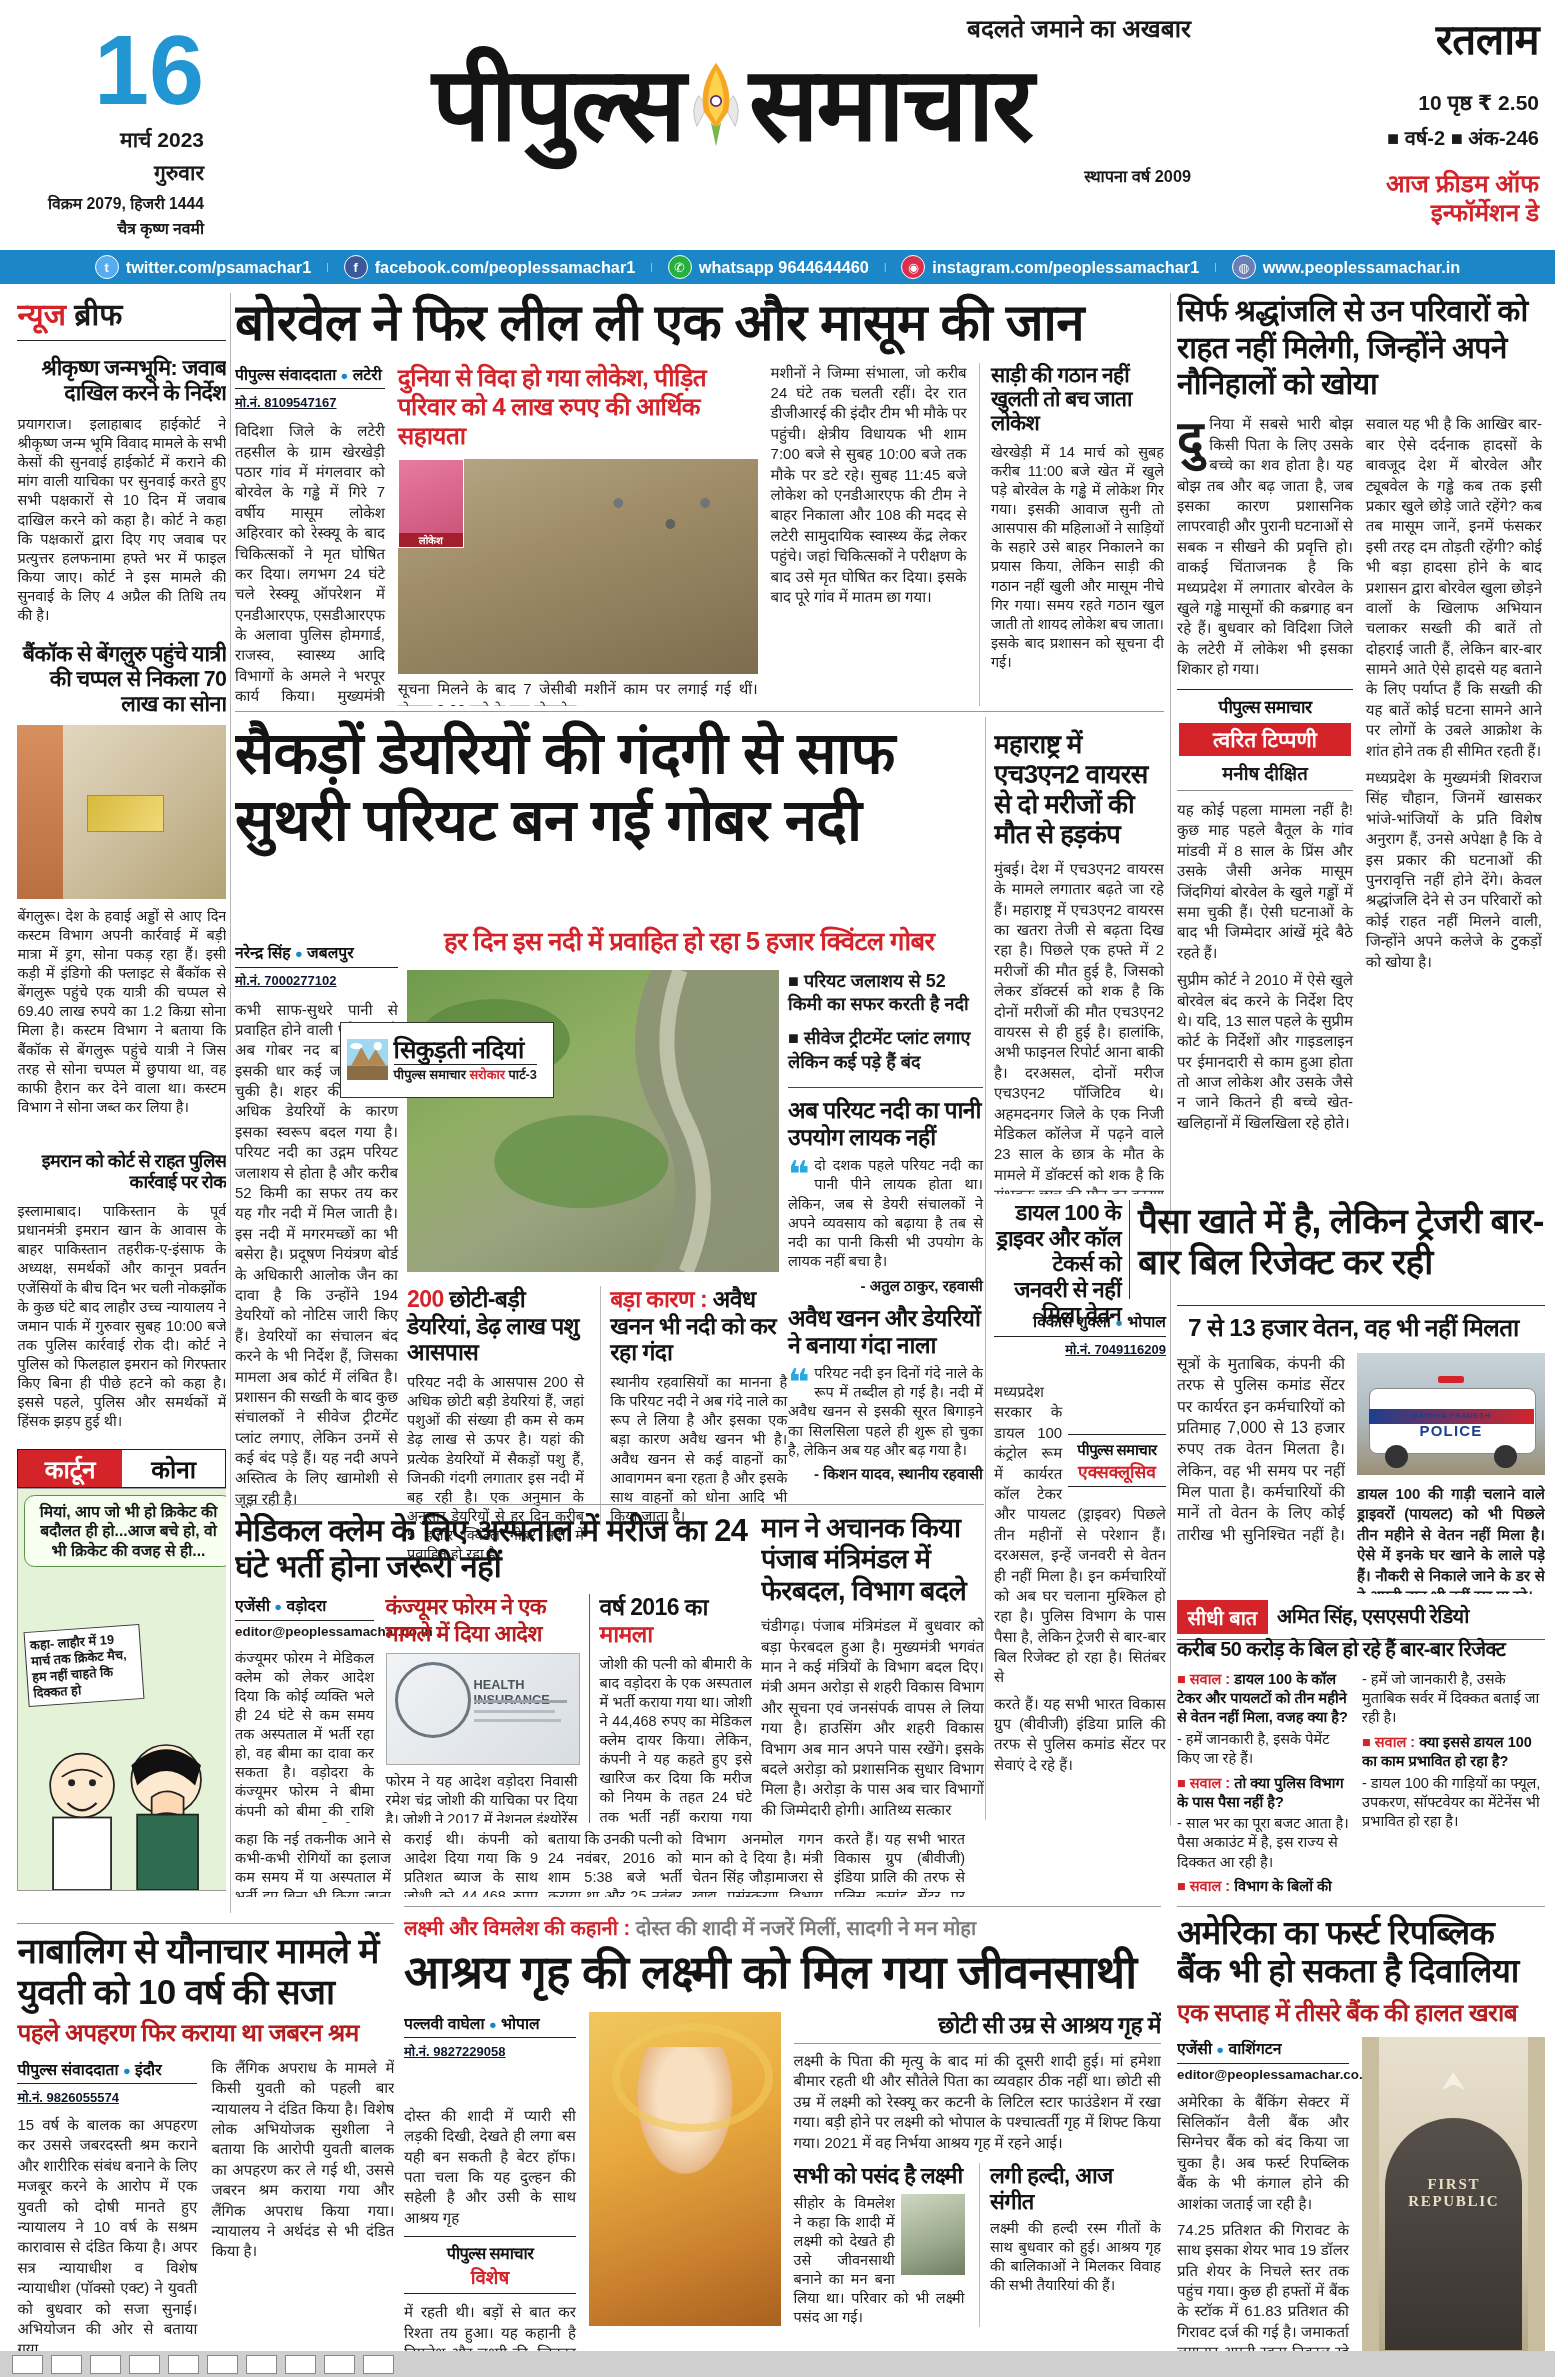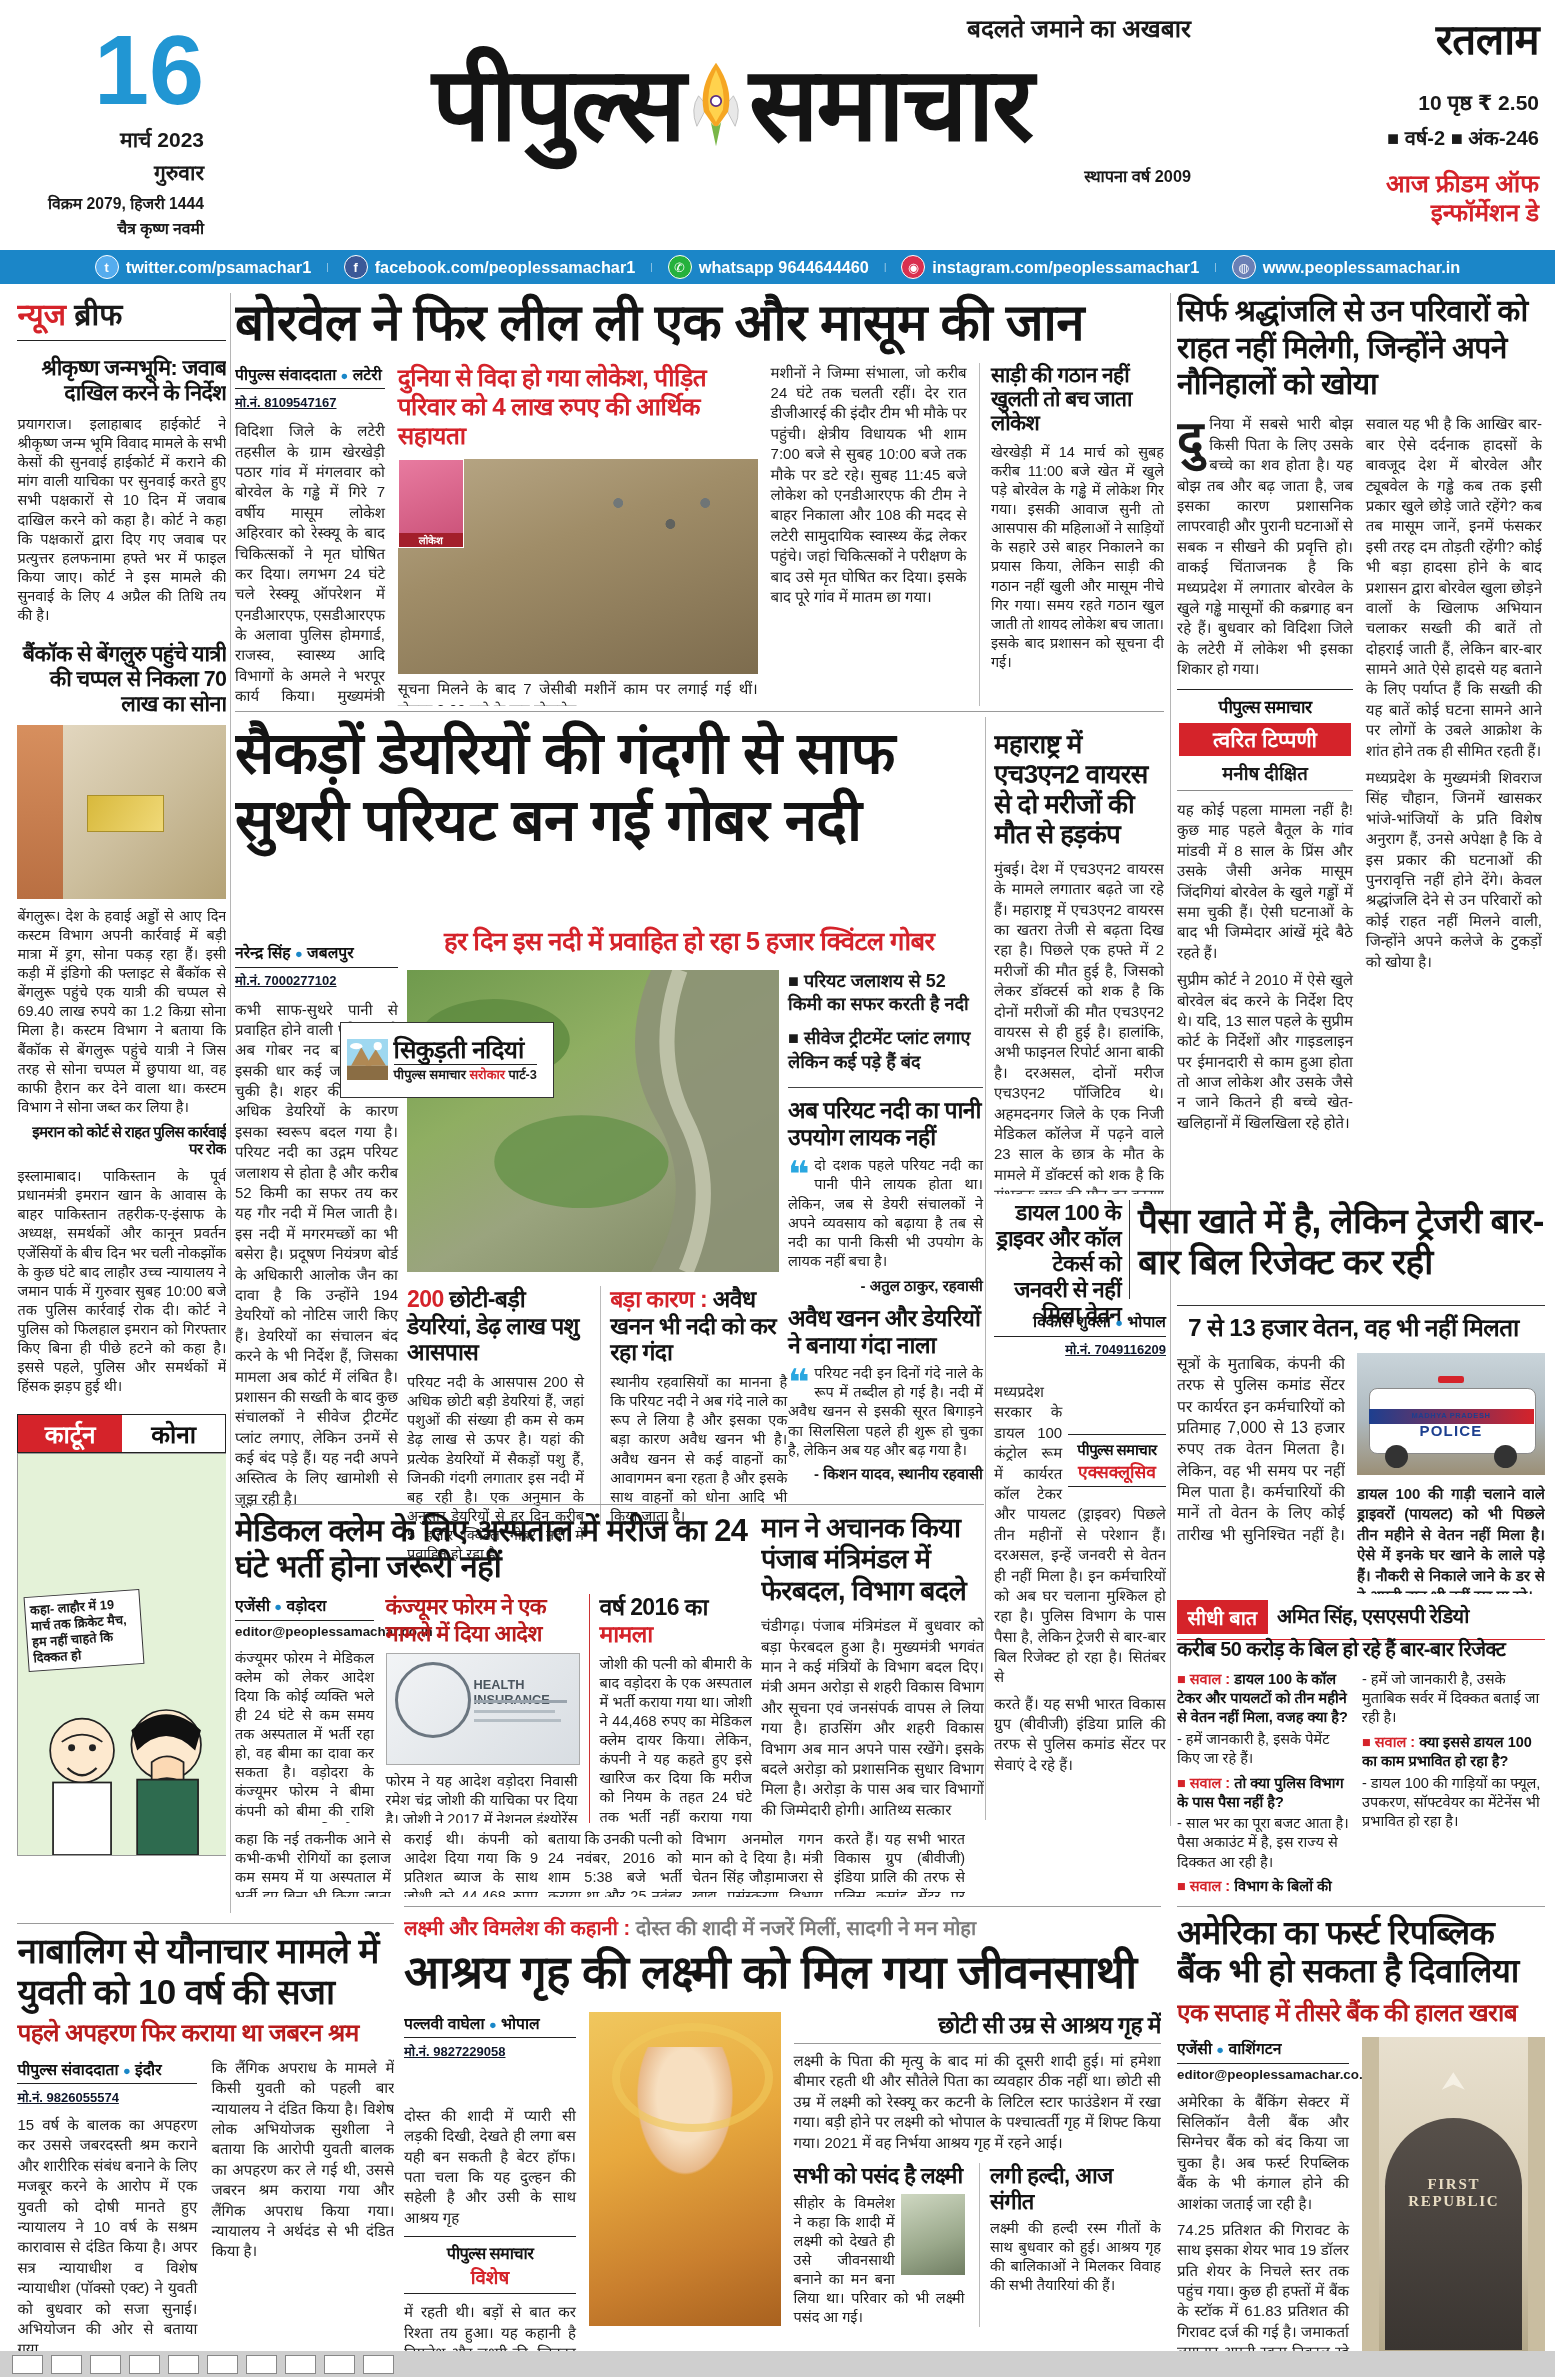--- a/index.html
+++ b/index.html
@@ -106,28 +106,29 @@
     <div class="center hl" style="font-size:21.5px;margin-top:15px;">श्रीकृष्ण जन्मभूमि: जवाब दाखिल करने के निर्देश</div>
     <div class="body-s" style="margin-top:9.3px;">प्रयागराज। इलाहाबाद हाईकोर्ट ने श्रीकृष्ण जन्म भूमि विवाद मामले के सभी केसों की सुनवाई हाईकोर्ट में कराने की मांग वाली याचिका पर सुनवाई करते हुए सभी पक्षकारों से 10 दिन में जवाब दाखिल करने को कहा है। कोर्ट ने कहा कि पक्षकारों द्वारा दिए गए जवाब पर प्रत्युत्तर हलफनामा हफ्ते भर में फाइल किया जाए। कोर्ट ने इस मामले की सुनवाई के लिए 4 अप्रैल की तिथि तय की है।</div>
 
     <div class="center hl" style="font-size:21.5px;margin-top:16.3px;">बैंकॉक से बेंगलुरु पहुंचे यात्री की चप्पल से निकला 70 लाख का सोना</div>
     <div class="photo" style="width:209px;height:174px;margin-top:8.1px;background:linear-gradient(135deg,#e8ddc8,#cdbf9e 55%,#b4a276);">
       <div style="position:absolute;left:70px;top:70px;width:75px;height:35px;background:linear-gradient(120deg,#d8b93c,#f0d978);border:1.2px solid #a98f2a;"></div>
       <div style="position:absolute;left:0;top:0;width:46px;height:174px;background:linear-gradient(180deg,#d78f5e,#b96f42);"></div>
     </div>
     <div class="body-s" style="margin-top:8.1px;">बेंगलुरू। देश के हवाई अड्डों से आए दिन कस्टम विभाग अपनी कार्रवाई में बड़ी मात्रा में ड्रग, सोना पकड़ रहा हैं। इसी कड़ी में इंडिगो की फ्लाइट से बैंकॉक से बेंगलुरू पहुंचे एक यात्री की चप्पल से 69.40 लाख रुपये का 1.2 किग्रा सोना मिला है। कस्टम विभाग ने बताया कि बैंकॉक से बेंगलुरू पहुंचे यात्री ने जिस तरह से सोना चप्पल में छुपाया था, वह काफी हैरान कर देने वाला था। कस्टम विभाग ने सोना जब्त कर लिया है।</div>
 
-    <div class="center hl" style="font-size:15px;margin-top:6px;">इमरान को कोर्ट से राहत पुलिस कार्रवाई पर रोक</div>
+    <div class="center hl" style="font-size:18px;margin-top:34px;">इमरान को कोर्ट से राहत पुलिस कार्रवाई पर रोक</div>
     <div class="body-s" style="margin-top:9.3px;">इस्लामाबाद। पाकिस्तान के पूर्व प्रधानमंत्री इमरान खान के आवास के बाहर पाकिस्तान तहरीक-ए-इंसाफ के अध्यक्ष, समर्थकों और कानून प्रवर्तन एजेंसियों के बीच दिन भर चली नोकझोंक के कुछ घंटे बाद लाहौर उच्च न्यायालय ने जमान पार्क में गुरुवार सुबह 10:00 बजे तक पुलिस कार्रवाई रोक दी। कोर्ट ने पुलिस को फिलहाल इमरान को गिरफ्तार किए बिना ही पीछे हटने को कहा है। इससे पहले, पुलिस और समर्थकों में हिंसक झड़प हुई थी।</div>
 
     <div style="display:flex;margin-top:17.4px;border:1.2px solid #222;height:37px;">
       <div style="flex:1;background:#d5232a;color:#fff;font-weight:900;font-size:24.4px;display:flex;align-items:center;justify-content:center;">कार्टून</div>
       <div style="flex:1;background:#fff;color:#111;font-weight:900;font-size:24.4px;display:flex;align-items:center;justify-content:center;">कोना</div>
     </div>
     <div class="photo" style="width:208px;height:401px;border:0.6px solid #999;background:#e4f2d8;">
+      <div style="position:absolute;left:5.8px;top:5.8px;width:195px;background:#f6fff0;border:1.2px solid #5a8f45;border-radius:10.5px;padding:5.8px;font-size:15.7px;font-weight:bold;text-align:center;line-height:1.25;">मियां, आप जो भी हो क्रिकेट की बदौलत ही हो...आज बचे हो, वो भी क्रिकेट की वजह से ही...</div>
       <div style="position:absolute;left:8.1px;top:139px;width:105px;background:#fff;border:1.2px solid #333;padding:4.6px;font-size:12.8px;font-weight:bold;line-height:1.25;transform:rotate(-4deg);">कहा- लाहौर में 19 मार्च तक क्रिकेट मैच, हम नहीं चाहते कि दिक्कत हो</div>
       <svg width="207" height="174" viewBox="0 0 356 300" style="position:absolute;left:0;bottom:0;">
         <circle cx="110" cy="120" r="55" fill="#fde9cf" stroke="#222" stroke-width="3"></circle>
         <path d="M75 105 Q110 80 145 105" fill="none" stroke="#222" stroke-width="3"></path>
         <circle cx="92" cy="115" r="6" fill="#222"></circle>
           <circle cx="128" cy="115" r="6" fill="#222"></circle>
         <path d="M85 150 Q110 175 135 150" fill="none" stroke="#222" stroke-width="4"></path>
         <rect x="60" y="175" width="100" height="125" fill="#fff" stroke="#222" stroke-width="3"></rect>
         <circle cx="255" cy="110" r="60" fill="#fde9cf" stroke="#222" stroke-width="3"></circle>
         <path d="M195 85 Q255 30 315 85 L305 120 Q255 70 205 120 Z" fill="#111"></path>

